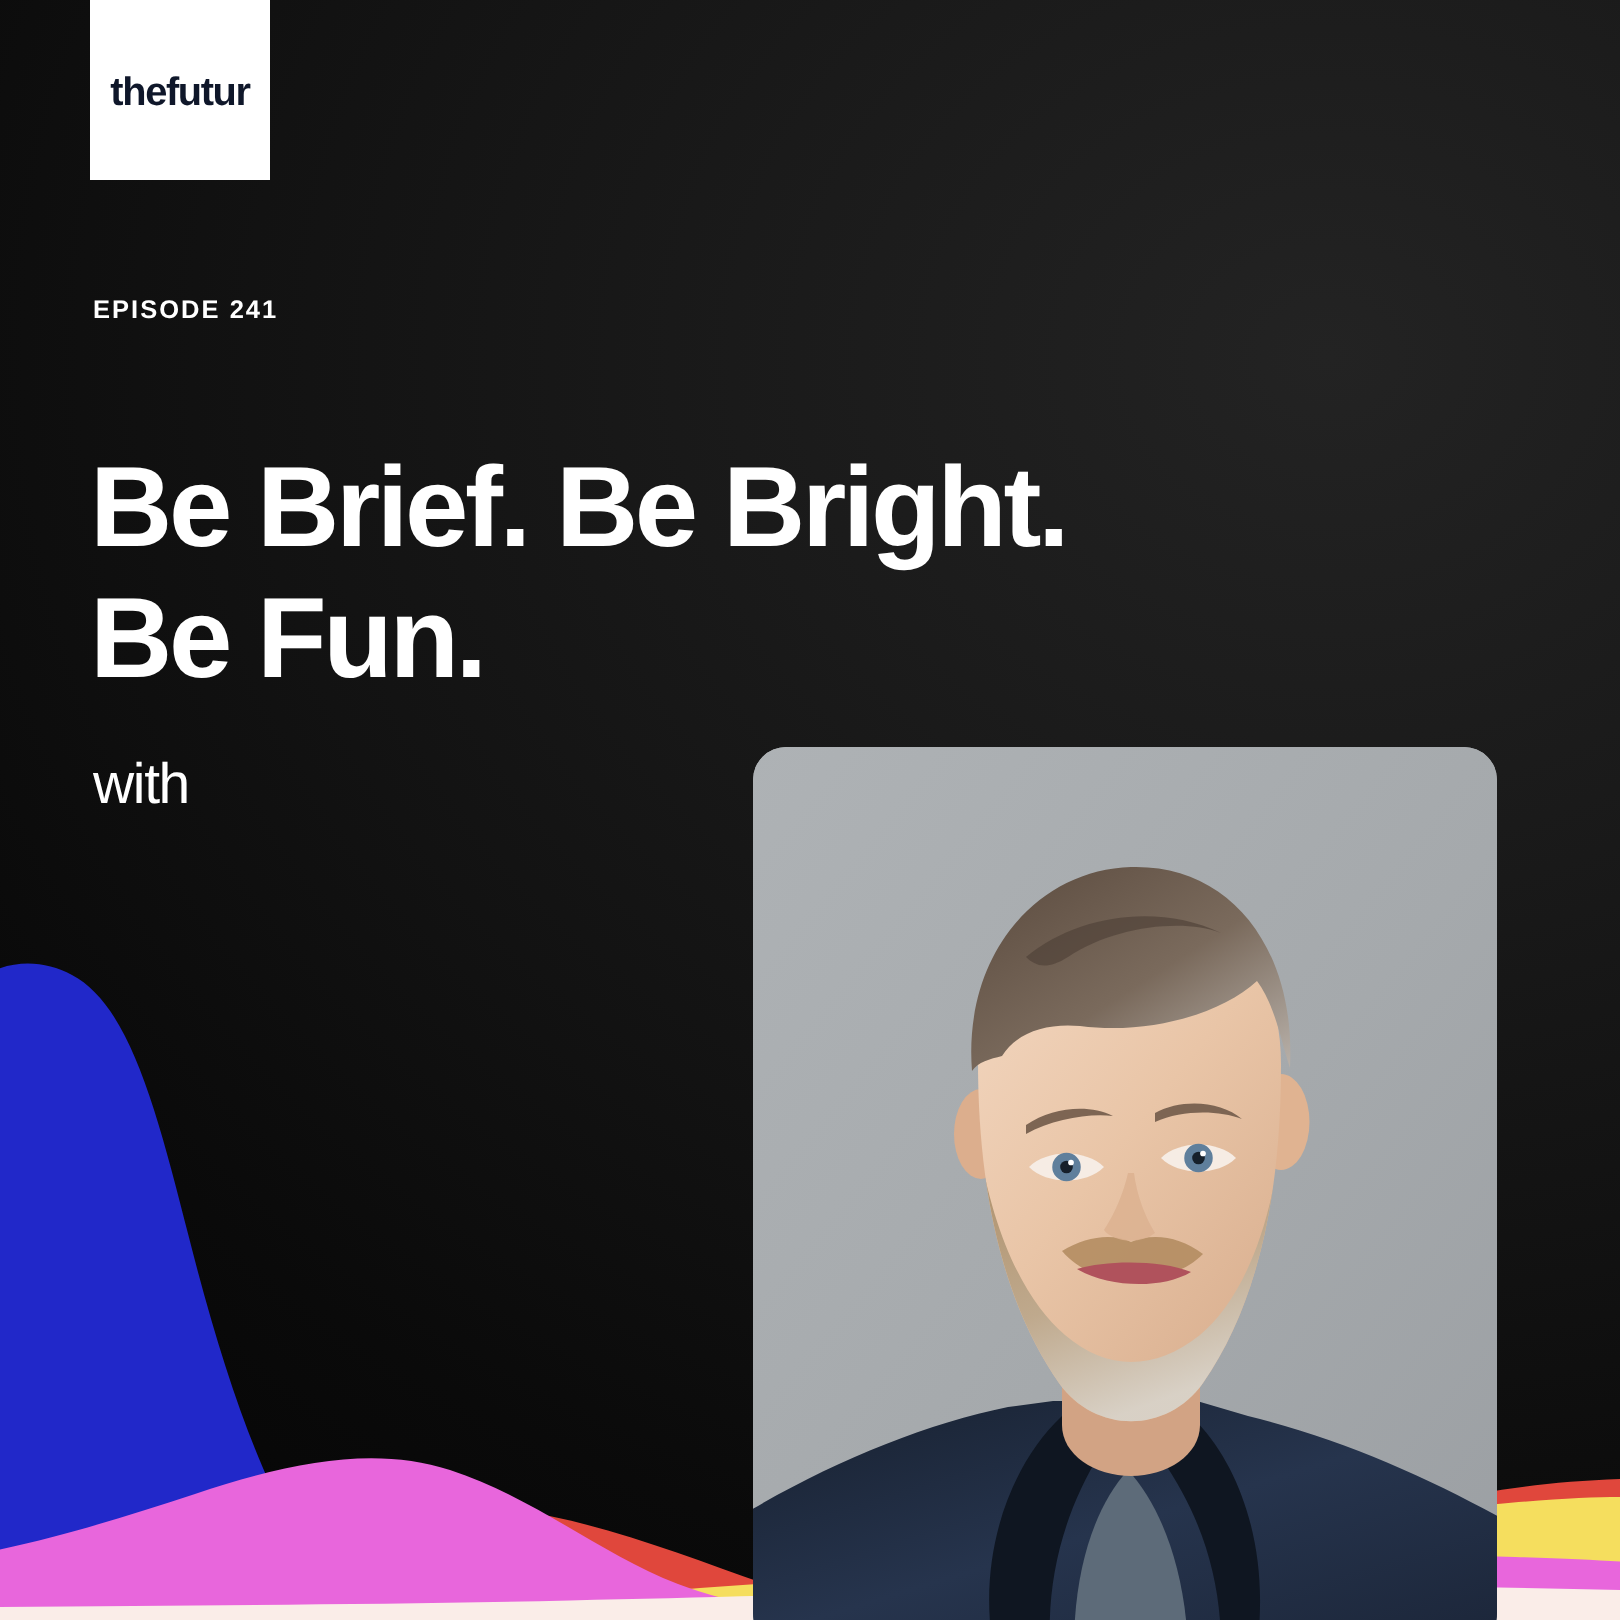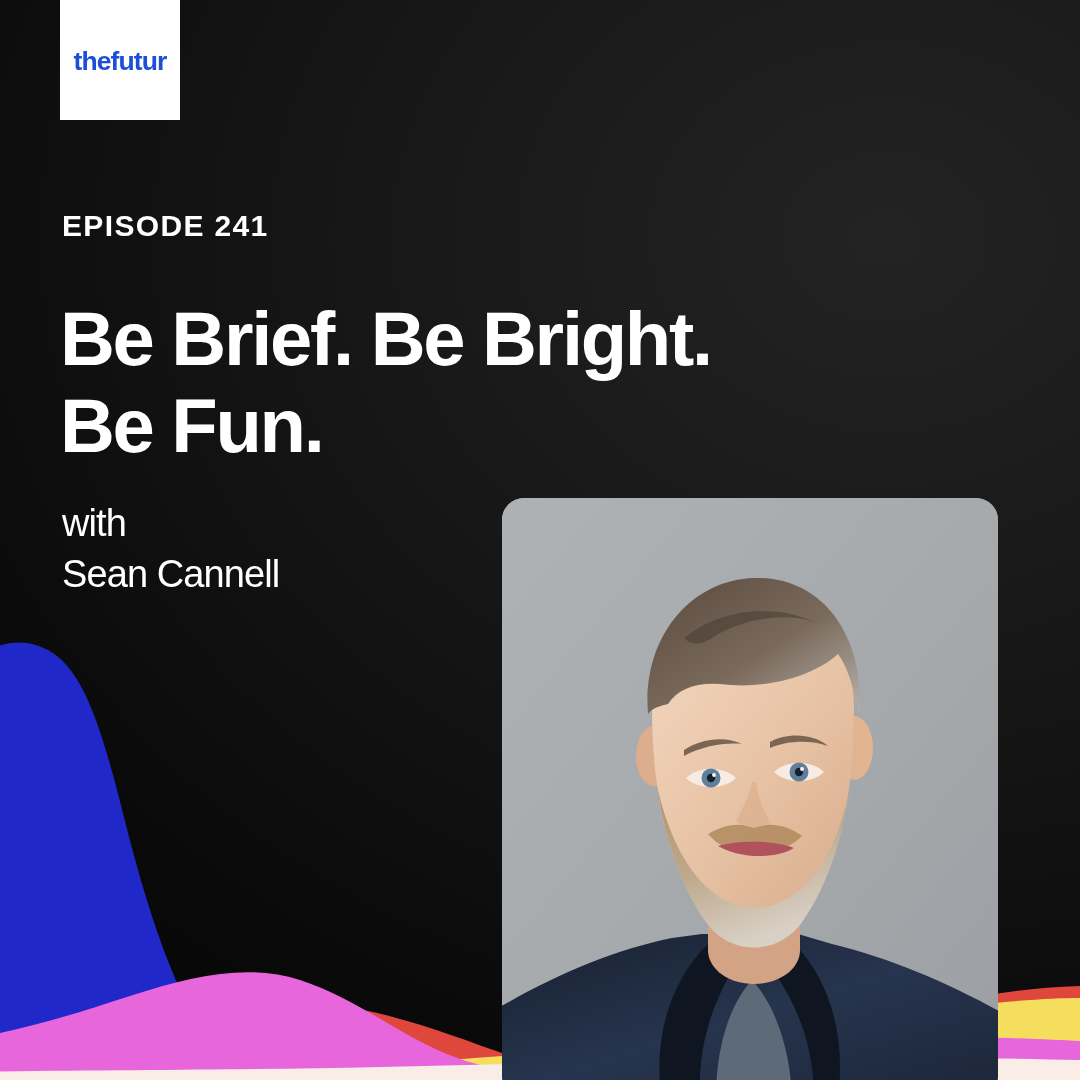--- a/index.html
+++ b/index.html
@@ -41,35 +41,35 @@
     left: 60px;
     top: 0;
     width: 120px;
     height: 120px;
     background: #ffffff;
     display: flex;
     align-items: center;
     justify-content: center;
   }
   .logo-word {
-    color: #1d4ed8;
+    color: #0f172a;
     font-size: 26.5px;
     font-weight: 700;
     letter-spacing: -0.9px;
     line-height: 1;
     transform: translateY(1px);
   }
 
   
   .episode-label {
     position: absolute;
     left: 62px;
-    top: 211px;
+    top: 198px;
     color: #ffffff;
-    font-size: 30px;
+    font-size: 17px;
     font-weight: 700;
     letter-spacing: 1.35px;
     line-height: 1;
   }
   .title {
     position: absolute;
     left: 60px;
     top: 252px;
     width: 760px;
     color: #ffffff;
@@ -132,21 +132,20 @@
     <span class="logo-word">thefutur</span>
   </div>
 
   <div class="episode-label">EPISODE 241</div>
 
   <h1 class="title">Be Brief. Be Bright.
 Be Fun.</h1>
 
   <div class="with-block">
     <span class="line-with">with</span>
-    <span class="line-guest">Sean Cannell</span>
   </div>
 
   <div class="portrait-frame">
     <svg viewBox="0 0 496 600" preserveAspectRatio="xMidYMid slice" aria-hidden="true">
       <defs>
         <linearGradient id="bgGrad" x1="0" y1="0" x2="1" y2="1">
           <stop offset="0%" stop-color="#aeb2b5"></stop>
           <stop offset="55%" stop-color="#a5a9ac"></stop>
           <stop offset="100%" stop-color="#9b9fa3"></stop>
         </linearGradient>

